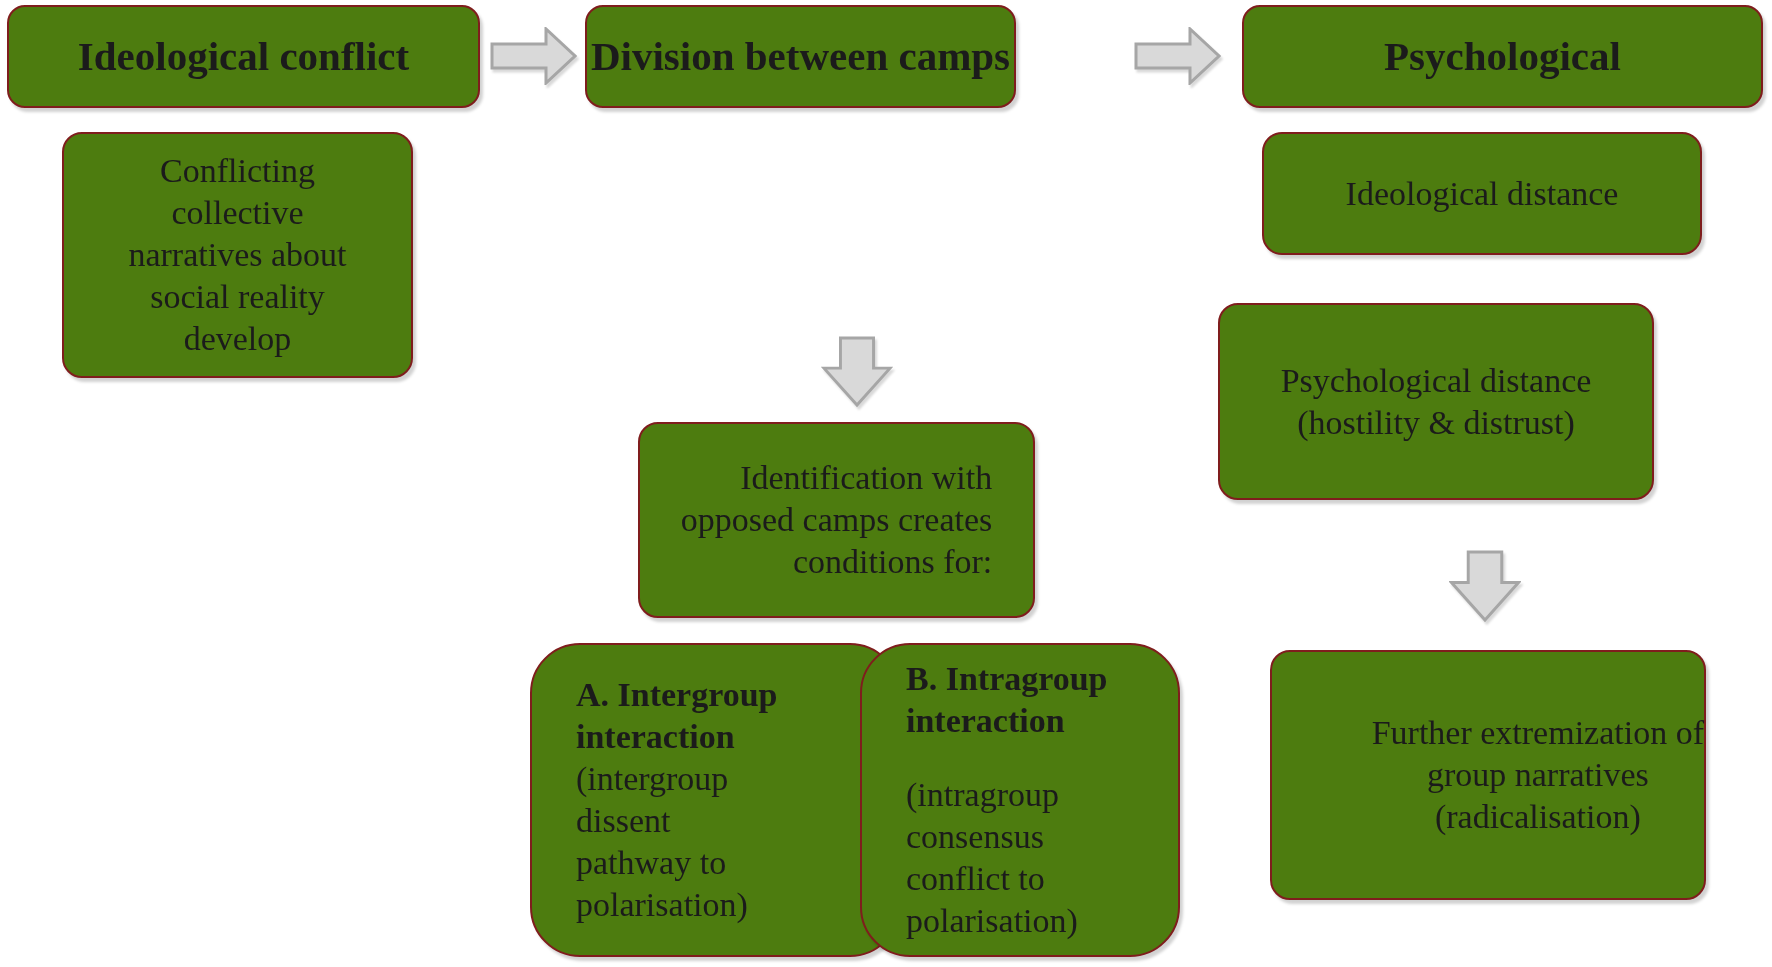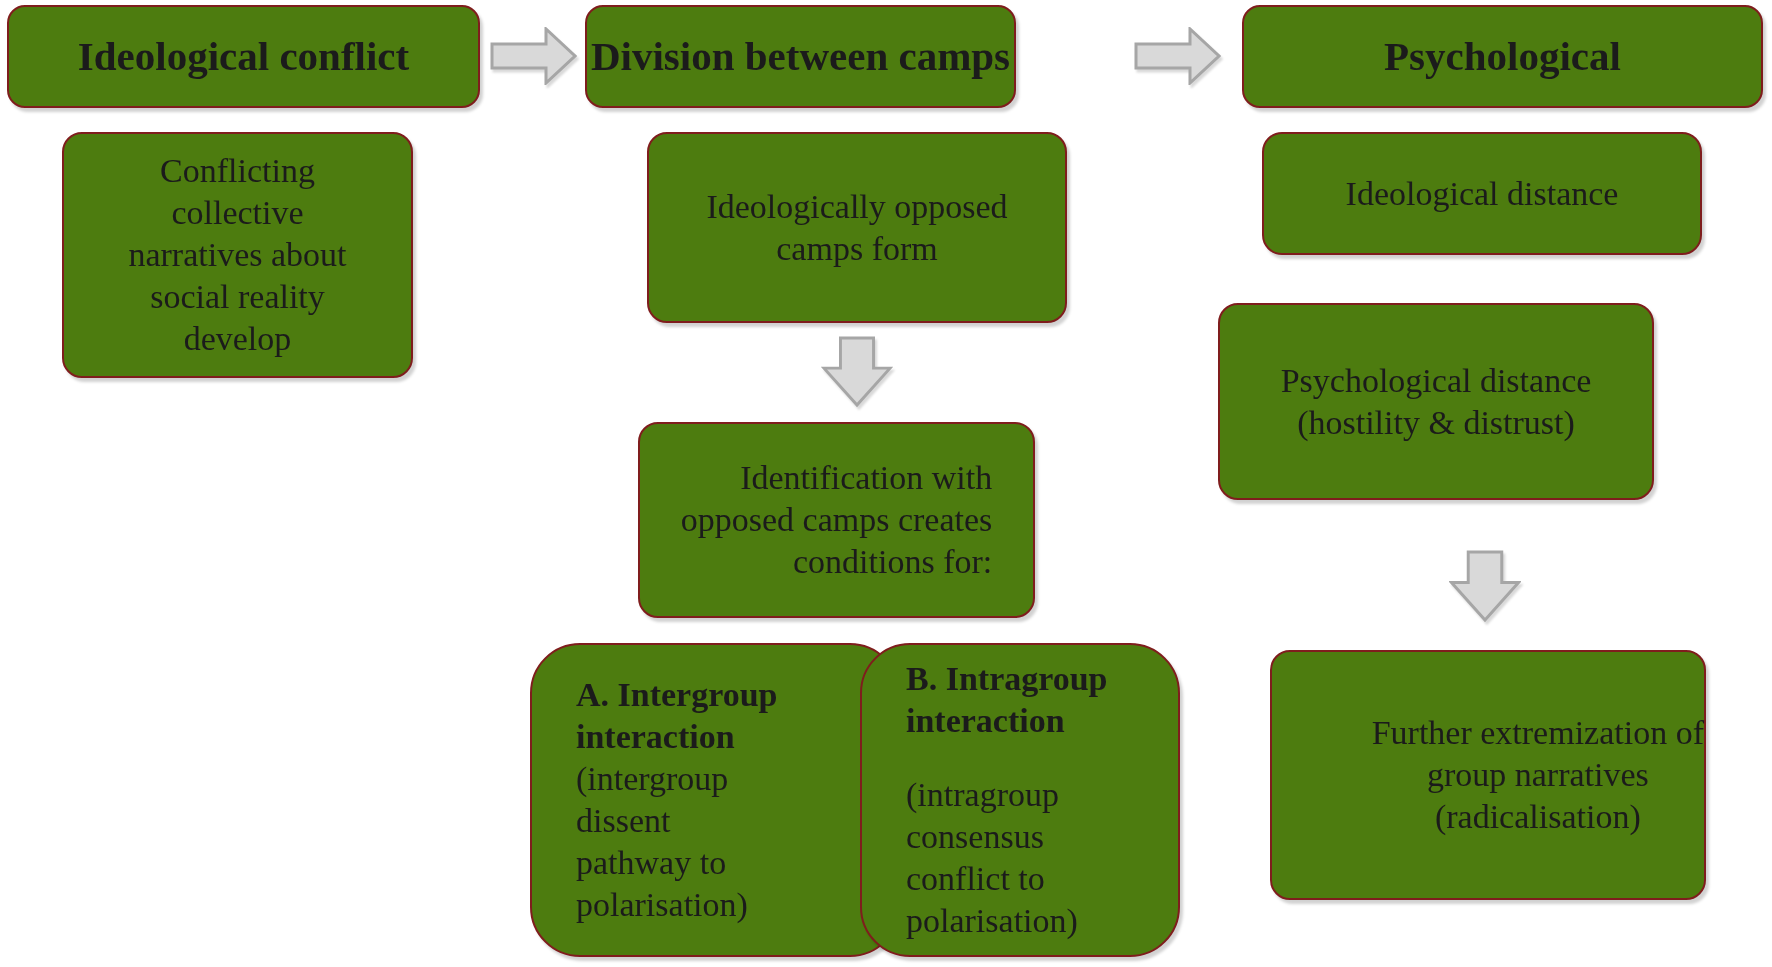--- a/index.html
+++ b/index.html
@@ -86,24 +86,20 @@
   </div>
 
   <div class="box content" style="left:62px; top:132px; width:351px; height:246px;">
     <span>Conflicting
 collective
 narratives about
 social reality
 develop</span>
   </div>
 
-  <div class="box content" style="left:647px; top:132px; width:420px; height:191px;">
-    <span>Ideologically opposed
-camps form</span>
-  </div>
 
   <svg class="arrow" style="left:821px; top:336px;" width="72" height="72" viewBox="0 0 72 74">
     <polygon points="19,2 53,2 53,33 70,33 36,71 2,33 19,33"></polygon>
   </svg>
 
   <div class="box content" style="left:638px; top:422px; width:397px; height:196px;text-align:right;">
     <span>Identification with
 opposed camps creates
 conditions for:</span>
   </div>

